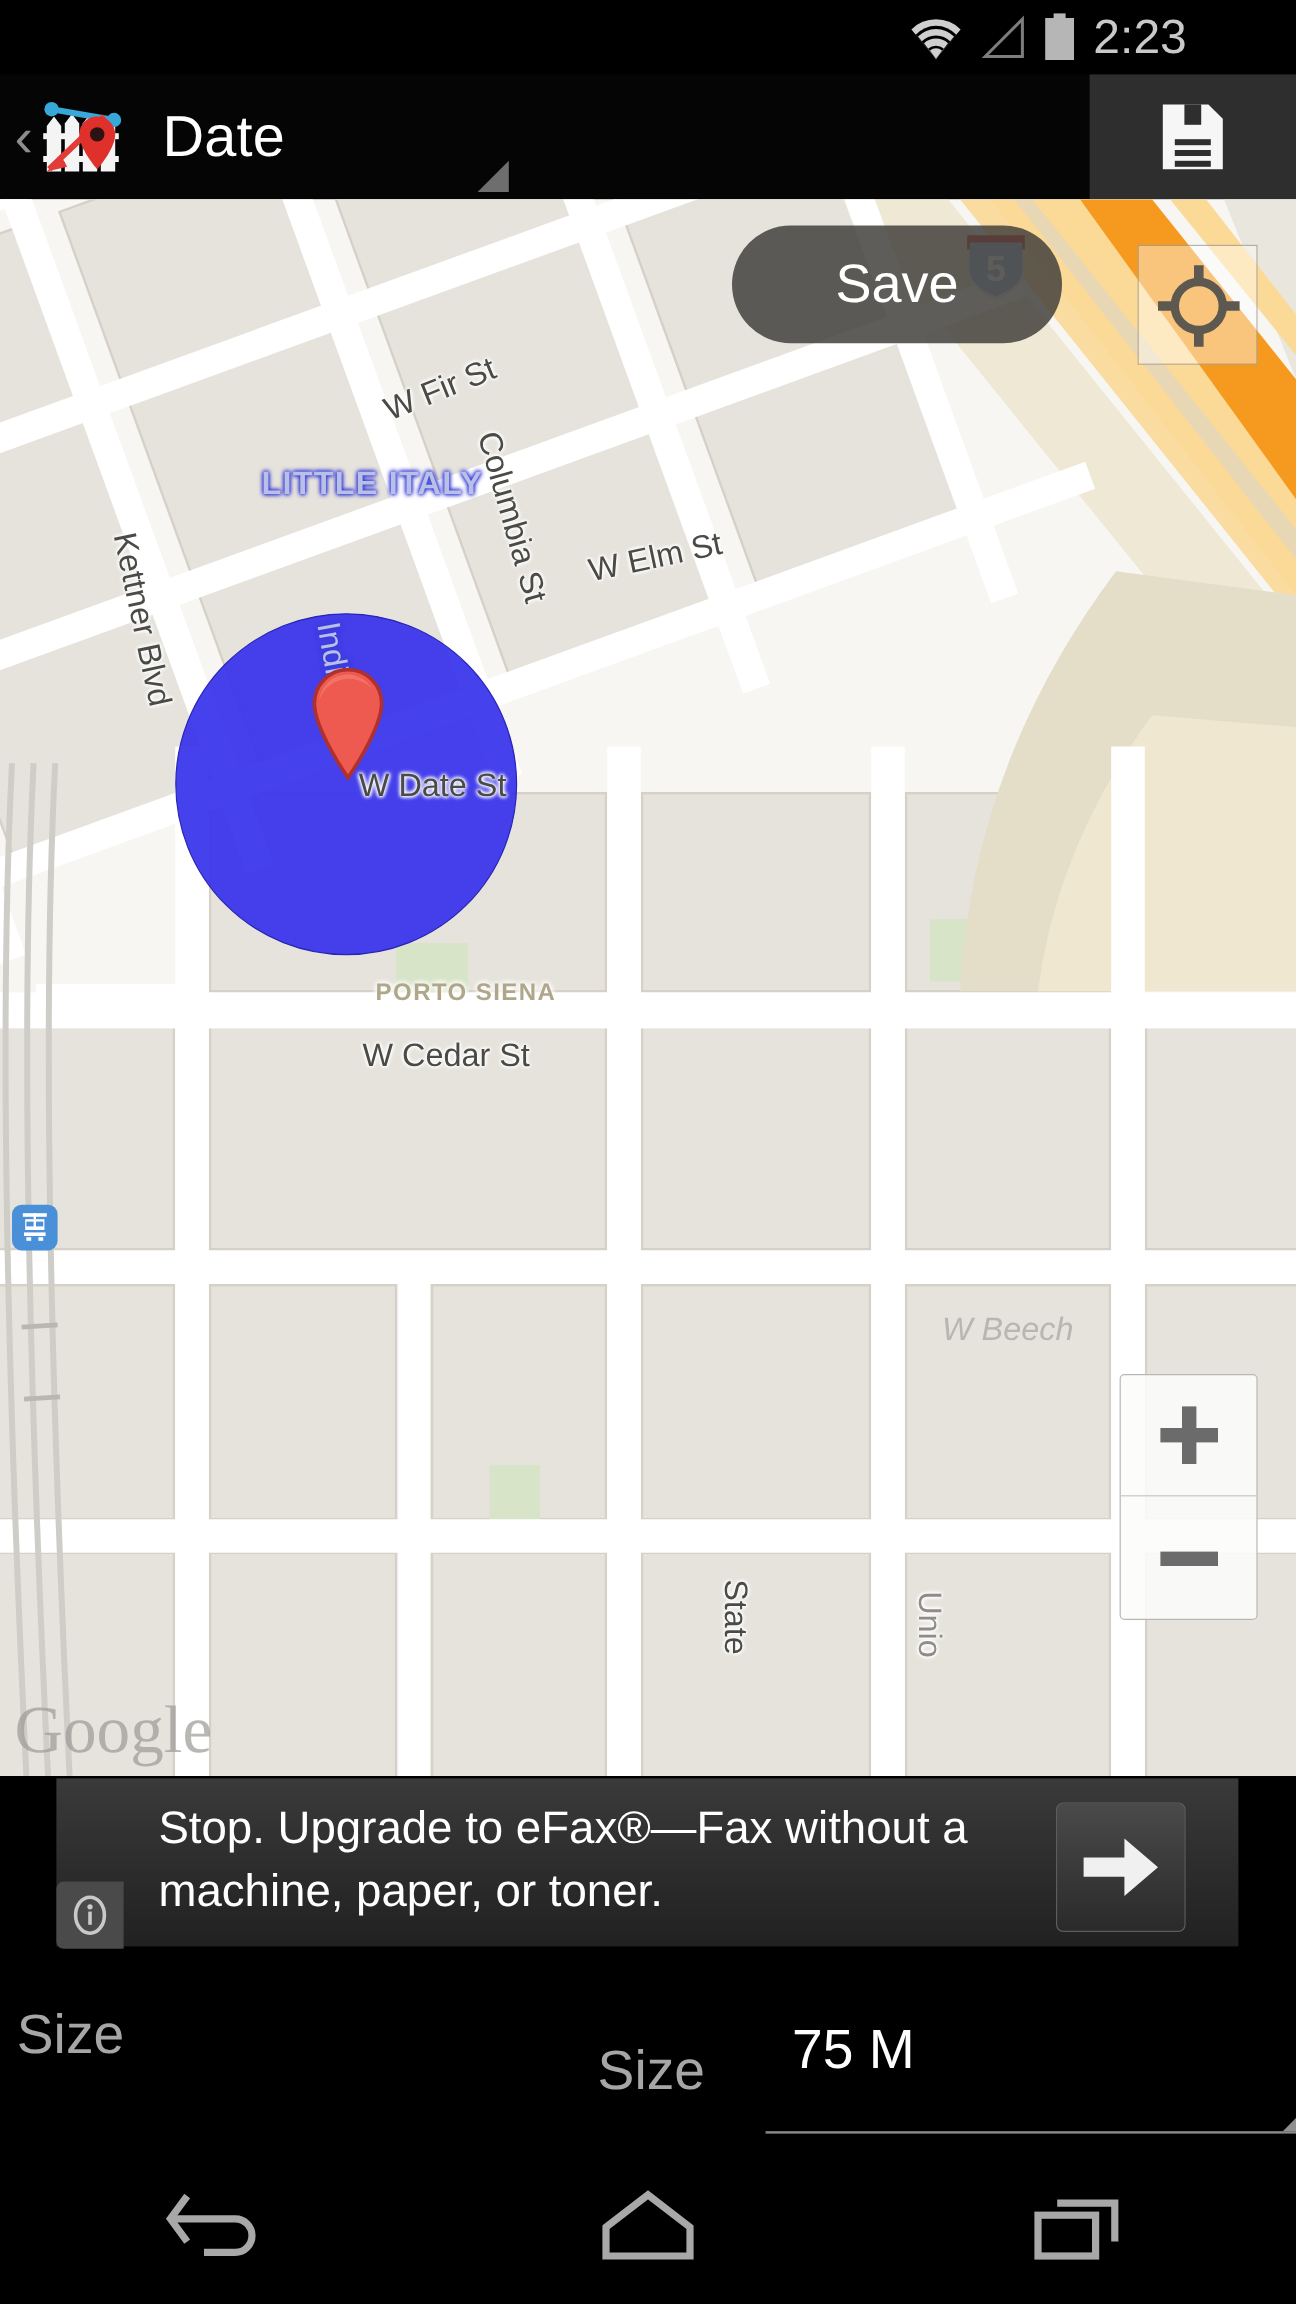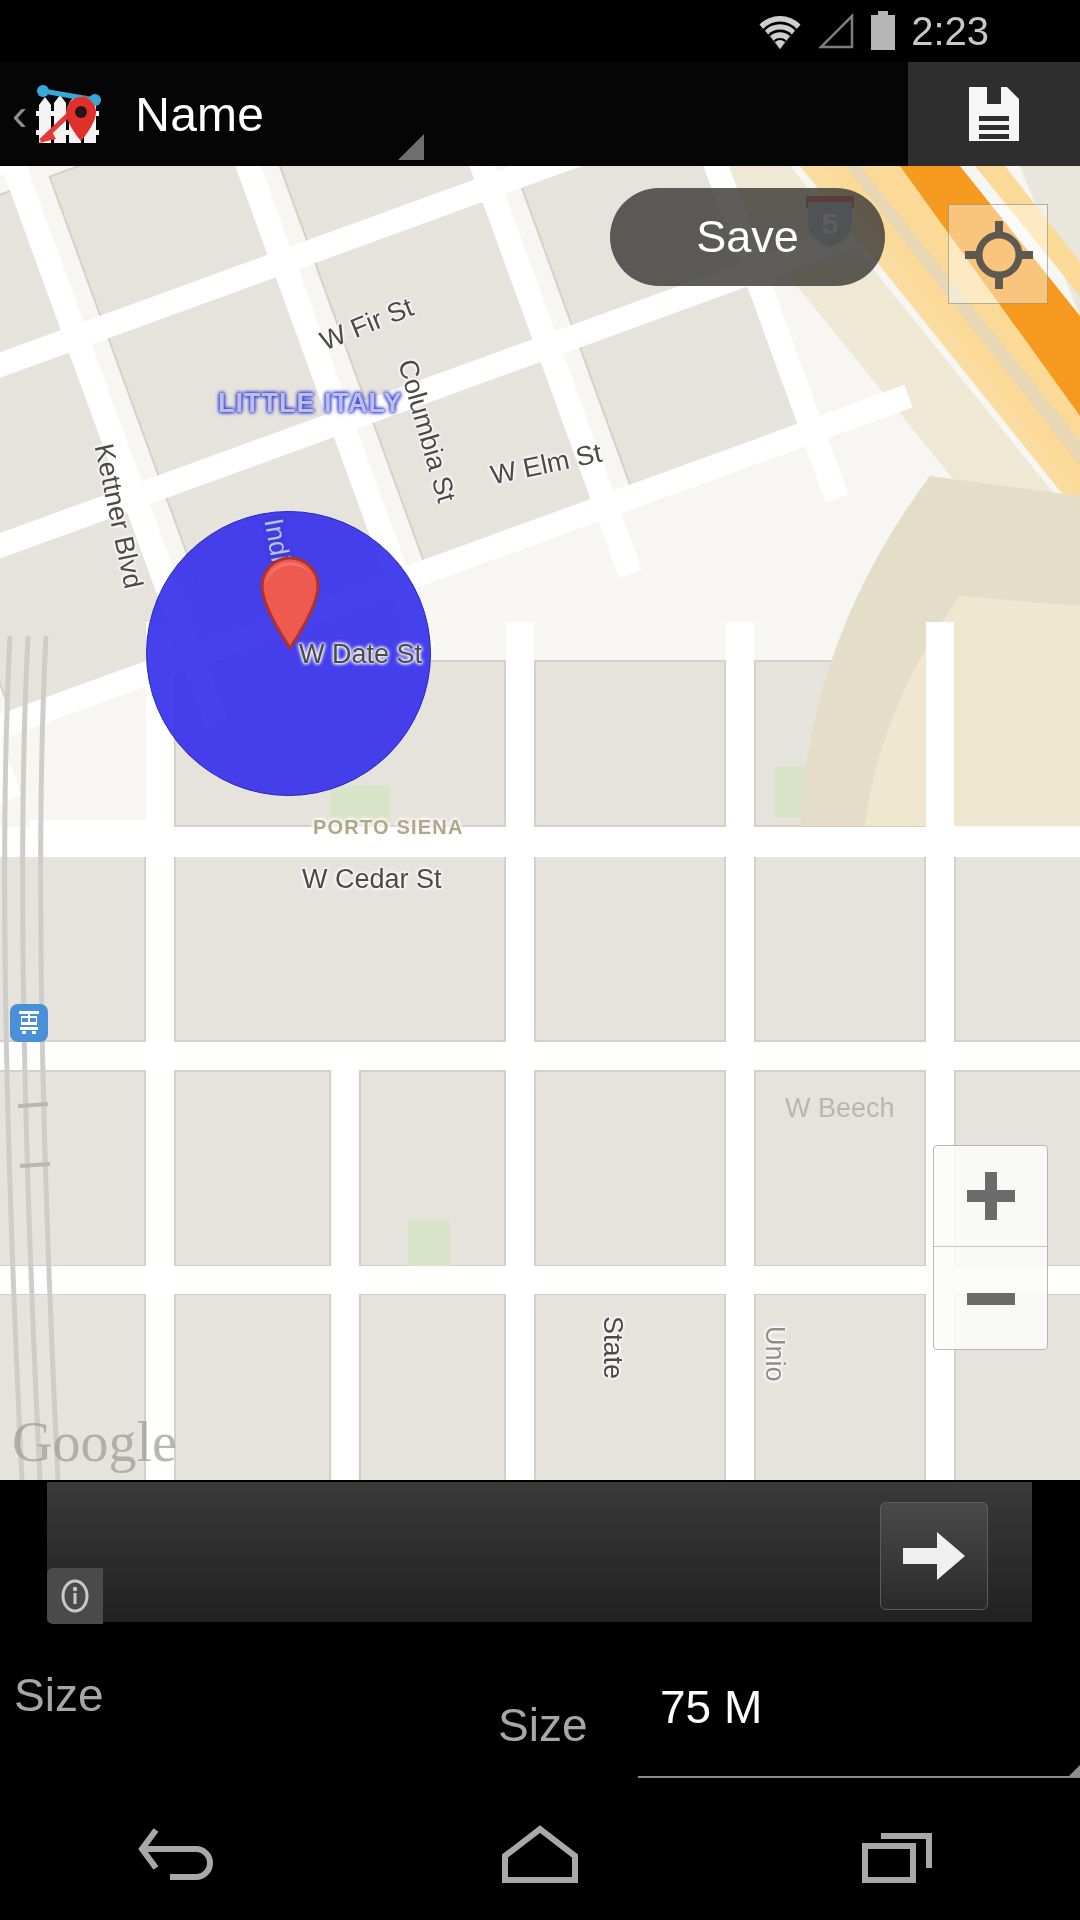--- a/index.html
+++ b/index.html
@@ -140,21 +140,21 @@
           <circle cx="14" cy="16" r="6" fill="#37a8d8"></circle>
           <circle cx="66" cy="25" r="6" fill="#37a8d8"></circle>
 
           <line x1="12" y1="66" x2="58" y2="22" stroke="#e23b38" stroke-width="5"></line>
           <path d="M10 68 l17 -4 -5 -9 z" fill="#e23b38"></path>
 
           <path d="M52 22 a15 15 0 0 1 15 15 c0 12 -15 29 -15 29 s-15 -17 -15 -29 a15 15 0 0 1 15 -15z" fill="#e0302c"></path>
           <circle cx="52" cy="37" r="6" fill="#2a1312"></circle>
         </svg>
       </div>
-      <div id="ab-title">Name</div>
+      <div id="ab-title">Date</div>
       <div id="ab-spinner-tri"></div>
     </div>
     <div id="ab-save">
       <svg width="54" height="58" viewBox="0 0 54 58">
         <path d="M2 2 h38 l12 12 v42 h-50 z" fill="#f6f6f6"></path>
         <rect x="20" y="2" width="14" height="17" fill="#2e2e2e"></rect>
         <rect x="12" y="31" width="30" height="5" fill="#2e2e2e"></rect>
         <rect x="12" y="40" width="30" height="5" fill="#2e2e2e"></rect>
         <rect x="12" y="49" width="30" height="5" fill="#2e2e2e"></rect>
       </svg>
@@ -285,21 +285,21 @@
 
     <div id="geofence"></div>
 
     <div class="mlabel" style="left:318px;top:143px;transform:rotate(-22deg);">W Fir St</div>
     <div class="mlabel" style="left:421px;top:190px;transform:rotate(74deg);transform-origin:left top;">Columbia St</div>
     <div class="mlabel" style="left:490px;top:283px;transform:rotate(-12deg);">W Elm St</div>
     <div class="mlabel" style="left:118px;top:275px;transform:rotate(78deg);transform-origin:left top;">Kettner Blvd</div>
     <div class="mlabel mlabel-inblue" style="left:288px;top:350px;transform:rotate(80deg);transform-origin:left top;">India St</div>
     <div class="mlabel" style="left:299px;top:473px;">W Date St</div>
     <div class="mlabel" style="left:302px;top:698px;">W Cedar St</div>
-    <div class="mlabel" style="left:785px;top:927px;color:#b8b6b0;text-shadow:none;">W Beech</div>
+    <div class="mlabel" style="left:785px;top:927px;color:#b8b6b0;text-shadow:none;font-style:italic;">W Beech</div>
     <div class="mlabel" style="left:628px;top:1150px;transform:rotate(90deg);transform-origin:left top;">State</div>
     <div class="mlabel" style="left:790px;top:1160px;transform:rotate(90deg);transform-origin:left top;color:#8f8d88;">Unio</div>
 
     <div class="mlabel mlabel-inblue" style="left:218px;top:222px;font-weight:bold;letter-spacing:1px;">LITTLE ITALY</div>
     <div class="mlabel mlabel-hood" style="left:313px;top:650px;">PORTO SIENA</div>
 
     <svg id="geo-pin" viewBox="0 0 64 96">
       <path d="M32 2 a28 28 0 0 1 28 28 c0 22 -28 62 -28 62 S4 52 4 30 a28 28 0 0 1 28 -28z" fill="#ee5a50" stroke="#b0302c" stroke-width="3"></path>
       <path d="M32 6 a24 24 0 0 1 20 12 a26 26 0 0 0 -44 10 a24 24 0 0 1 24 -22z" fill="#f47c72" opacity=".7"></path>
     </svg>
@@ -352,20 +352,21 @@
       </div>
     </div>
 
     <div id="save-toast">
       <span>Save</span>
     </div>
   </div>
 
   <div id="adbar">
     <div id="ad-inner">
+      <div id="ad-text">Stop. Upgrade to eFax®—Fax without a machine, paper, or toner.</div>
       <div id="ad-cta">
         <svg width="66" height="56" viewBox="0 0 66 56">
           <path d="M2 20 h34 v-16 l28 24 l-28 24 v-16 h-34 z" fill="#f0f0f0"></path>
         </svg>
       </div>
     </div>
     <div id="ad-info">
       <svg width="36" height="36" viewBox="0 0 36 36">
         <ellipse cx="18" cy="18" rx="12" ry="15" fill="none" stroke="#c9c9c9" stroke-width="3"></ellipse>
         <circle cx="18" cy="11" r="2.2" fill="#c9c9c9"></circle>

